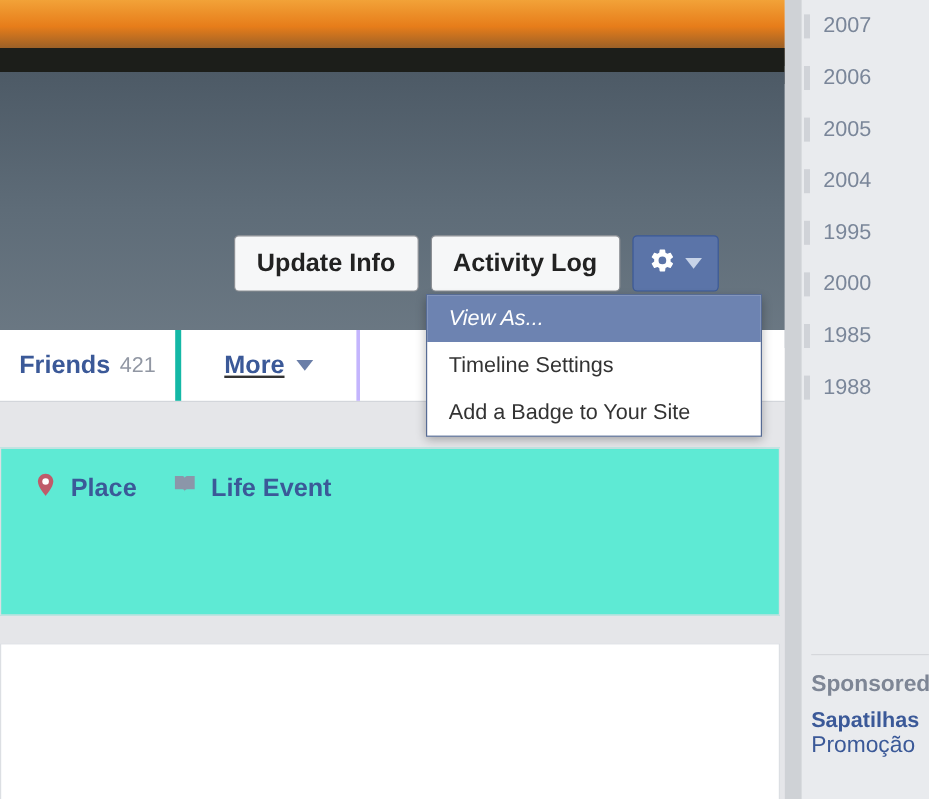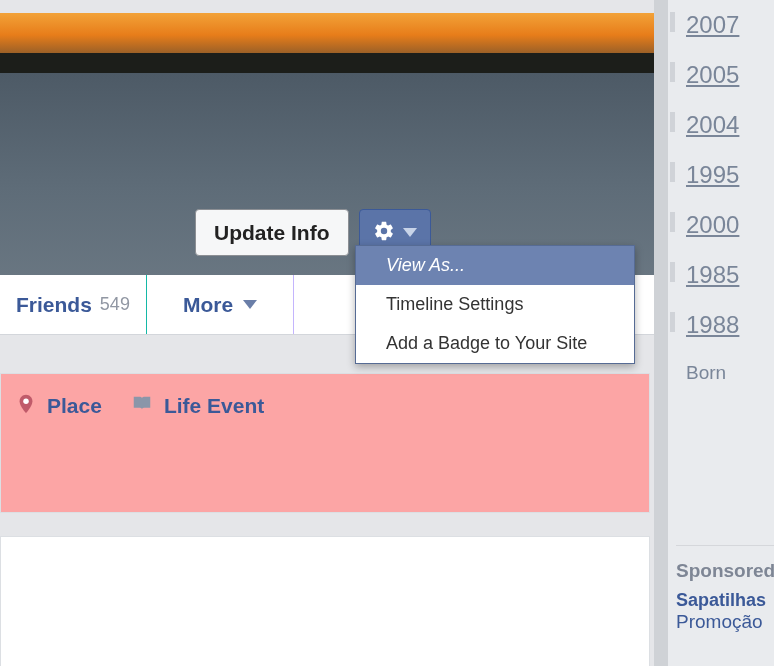--- a/index.html
+++ b/index.html
@@ -1,94 +1,95 @@
 <!DOCTYPE html>
 <html><head>
 <meta charset="utf-8">
 <style>
   * { box-sizing: border-box; margin: 0; padding: 0; }
   html, body { width: 774px; height: 666px; overflow: hidden; font-family: "Lucida Grande", Tahoma, Verdana, Arial, sans-serif; background: #e9ebee; color: #333; }
   .left-col { position: absolute; left: 0; top: 0; width: 654px; height: 666px; background: #e5e6e9; }
-  .cover { position: relative; width: 652px; height: 290px; margin-top: 13px; }
+  .cover { position: relative; width: 652px; height: 290px; }
   .sky { position: absolute; left: 0; top: 0; width: 654px; height: 55px;
          background: linear-gradient(to bottom, #f2a238 0%, #e77d1a 40%, #8b5a2a 80%, #3a3a2e 100%); }
   .dark-band { position: absolute; left: 0; top: 40px; width: 654px; height: 30px;
                background: #1c1e1a; }
   .water { position: absolute; left: 0; top: 60px; width: 654px; height: 230px;
            background: linear-gradient(to bottom, #4d5a66 0%, #5e6c78 50%, #6c7984 100%); }
   .actions { position: absolute; left: 195px; top: 196px; height: 52px; display: flex; gap: 10px; }
   .btn { background: #f6f7f8; border: 1px solid #8c8f94; border-radius: 4px;
          color: #222; font-weight: bold; font-size: 21px; display: flex; align-items: center;
          justify-content: center; padding: 0 18px; height: 47px; cursor: pointer; }
   .gear-btn { width: 72px; border-radius: 4px; background: #5b74a8; border: 1px solid #3b5998;
               display: flex; align-items: center; justify-content: center; gap: 8px; cursor: pointer; height: 47px; }
   .gear-btn svg { fill: #fff; }
   .tri-down { width: 0; height: 0; border-left: 7px solid transparent; border-right: 7px solid transparent;
               border-top: 9px solid #c7d3e8; }
   .dropdown { position: absolute; left: 355px; top: 245px; width: 280px;
               background: #fff; border: 1px solid #566b94; box-shadow: 0 3px 8px rgba(0,0,0,0.3); z-index: 10; }
-  .dropdown .item { padding: 9px 30px; font-size: 18px; color: #333; cursor: pointer; }
+  .dropdown .item { padding: 9px 18px; font-size: 18px; color: #333; cursor: pointer; }
   .dropdown .item.selected { background: #6d83b1; color: #fff; font-style: italic; }
   .tabs-row { position: absolute; left: 0; top: 275px; width: 654px; height: 60px;
               background: #fff; display: flex; align-items: center; border-bottom: 1px solid #d3d6db; }
   .tab-friends { padding: 0 16px; height: 100%; display: flex; align-items: center; gap: 8px;
-                 border-right: 1px solid #14b8a6; }
+                 border-right: 5px solid #14b8a6; }
   .tab-friends .lbl { color: #3b5998; font-weight: bold; font-size: 21px; }
   .tab-friends .cnt { color: #9197a3; font-size: 18px; }
   .tab-more { padding: 0 36px; height: 100%; display: flex; align-items: center; gap: 10px;
-              border-right: 1px solid #c4b5fd; }
+              border-right: 3px solid #c4b5fd; text-decoration: underline; }
   .tab-more .lbl { color: #3b5998; font-weight: bold; font-size: 21px; }
   .tab-more .tri { width: 0; height: 0; border-left: 7px solid transparent; border-right: 7px solid transparent;
                    border-top: 9px solid #6a7ea8; }
   .composer { position: absolute; left: 0; top: 373px; width: 650px; height: 140px;
-              background: #fca5a5; border: 1px solid #dcdfe3; }
+              background: #5eead4; border: 1px solid #dcdfe3; padding-left: 12px; }
   .composer-row { display: flex; align-items: center; gap: 28px; padding: 18px 14px; }
   .c-item { display: flex; align-items: center; gap: 10px; cursor: pointer; }
   .c-item .lbl { color: #3b5998; font-weight: bold; font-size: 21px; }
   .panel2 { position: absolute; left: 0; top: 536px; width: 650px; height: 140px;
             background: #fff; border: 1px solid #dcdfe3; }
   .right-col { position: absolute; left: 668px; top: 0; width: 106px; height: 666px;
                background: transparent; }
   .year-list { padding-top: 0; }
-  .year { padding: 11px 0 11px 18px; font-size: 24px; color: #7a8699; position: relative; cursor: pointer; text-decoration: underline; }
+  .year { padding: 11px 0 11px 18px; font-size: 18px; color: #7a8699; position: relative; cursor: pointer; }
   .year::before { content: ""; position: absolute; left: 2px; top: 12px; width: 5px; height: 20px;
                   background: #d0d3d8; }
   .born { padding: 12px 0 12px 18px; font-size: 19px; color: #7a8699; }
   .sponsored { position: absolute; left: 676px; top: 545px; width: 98px; }
   .sponsored .hd { color: #7e8695; font-weight: bold; font-size: 19px; border-top: 1px solid #d5d7db;
                    padding: 14px 0 8px 0; }
   .sponsored .l1 { color: #3b5998; font-weight: bold; font-size: 18px; }
   .sponsored .l2 { color: #3b5998; font-weight: normal; font-size: 19px; }
   .gutter { position: absolute; left: 654px; top: 0; width: 14px; height: 666px; background: #cfd2d6; }
 </style>
 </head>
 <body>
 
 <div class="left-col">
   <div class="cover">
     <div class="sky"></div>
     <div class="dark-band"></div>
     <div class="water"></div>
     <div class="actions">
       <div class="btn">Update Info</div>
+      <div class="btn">Activity Log</div>
       <div class="gear-btn">
         <span>
           <svg width="22" height="22" viewBox="0 0 24 24">
               <path d="M19.4 13c.04-.33.06-.66.06-1s-.02-.67-.06-1l2.11-1.65c.19-.15.24-.42.12-.64l-2-3.46c-.12-.22-.39-.3-.61-.22l-2.49 1c-.52-.4-1.08-.73-1.69-.98l-.38-2.65C14.42 2.18 14.22 2 13.98 2h-4c-.24 0-.44.18-.47.4l-.38 2.65c-.61.25-1.17.58-1.69.98l-2.49-1c-.22-.08-.49 0-.61.22l-2 3.46c-.12.22-.07.49.12.64L4.57 11c-.04.33-.07.66-.07 1s.03.67.07 1l-2.11 1.65c-.19.15-.24.42-.12.64l2 3.46c.12.22.39.3.61.22l2.49-1c.52.4 1.08.73 1.69.98l.38 2.65c.03.22.23.4.47.4h4c.24 0 .44-.18.47-.4l.38-2.65c.61-.25 1.17-.58 1.69-.98l2.49 1c.22.08.49 0 .61-.22l2-3.46c.12-.22.07-.49-.12-.64L19.4 13zM12 15.5A3.5 3.5 0 1 1 12 8.5a3.5 3.5 0 0 1 0 7z"></path>
             </svg>
         </span>
         <span class="tri-down"></span>
       </div>
     </div>
   </div>
 
   <div class="tabs-row">
     <div class="tab-friends">
       <span class="lbl">Friends</span>
-      <span class="cnt">549</span>
+      <span class="cnt">421</span>
     </div>
     <div class="tab-more">
       <span class="lbl">More</span>
       <span class="tri"></span>
     </div>
   </div>
 
   <div class="dropdown">
     <div class="item selected">View As...</div>
     <div class="item">Timeline Settings</div>
@@ -118,27 +119,27 @@
   </div>
 
   <div class="panel2"></div>
 </div>
 
 <div class="gutter"></div>
 
 <div class="right-col">
   <div class="year-list">
     <div class="year">2007</div>
+    <div class="year">2006</div>
     <div class="year">2005</div>
     <div class="year">2004</div>
     <div class="year">1995</div>
     <div class="year">2000</div>
     <div class="year">1985</div>
     <div class="year">1988</div>
-    <div class="born">Born</div>
   </div>
 </div>
 
 <div class="sponsored">
   <div class="hd">Sponsored</div>
   <div class="l1">Sapatilhas</div>
   <div class="l2">Promoção</div>
 </div>
 
 </body></html>

